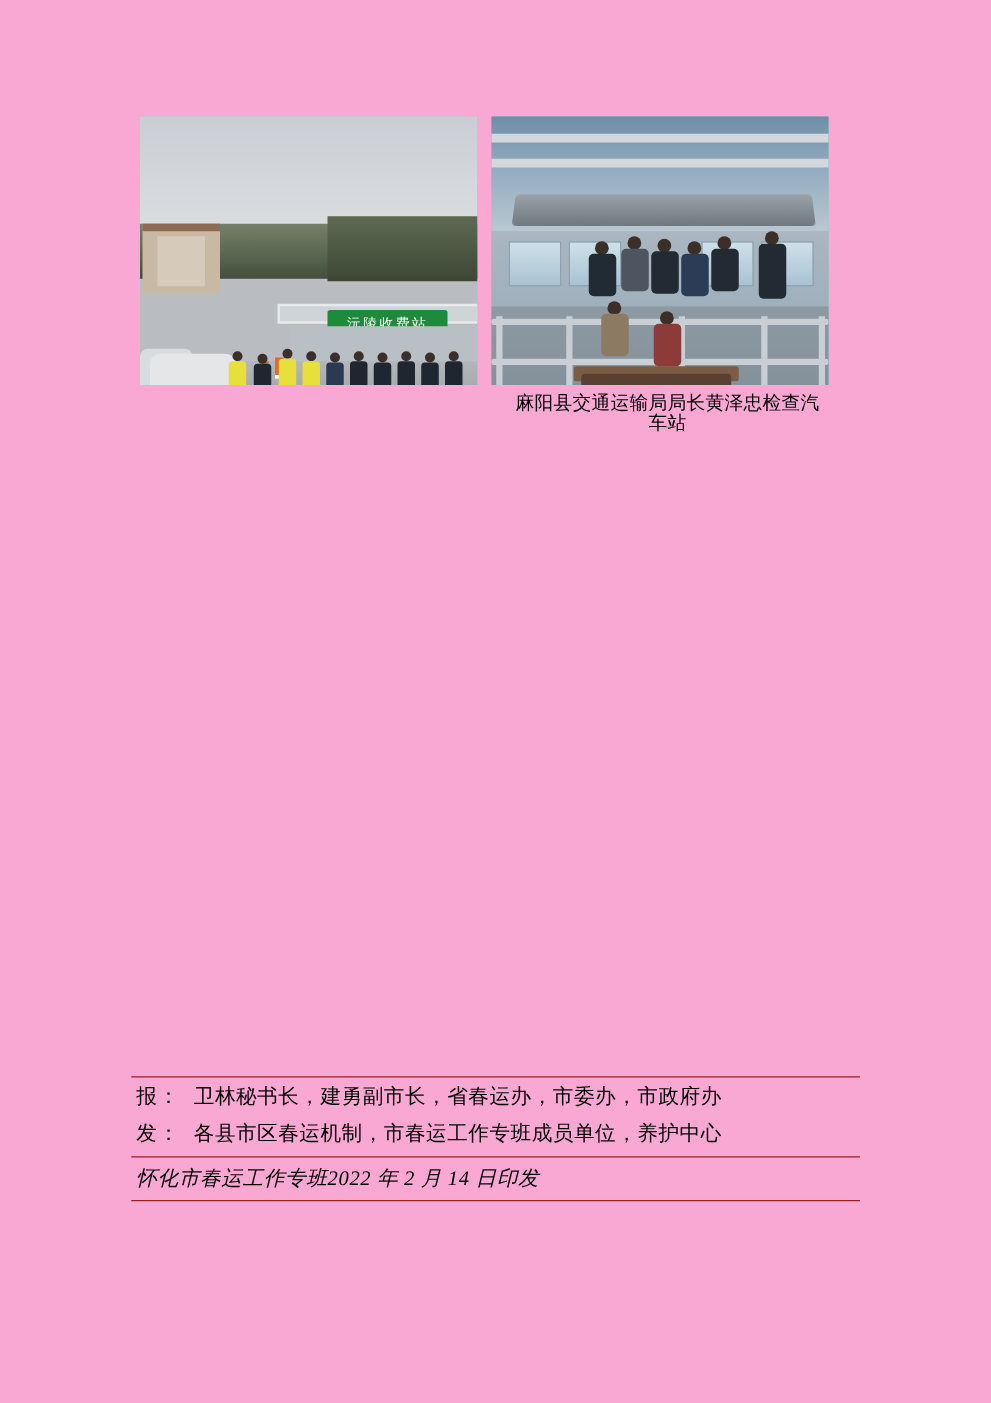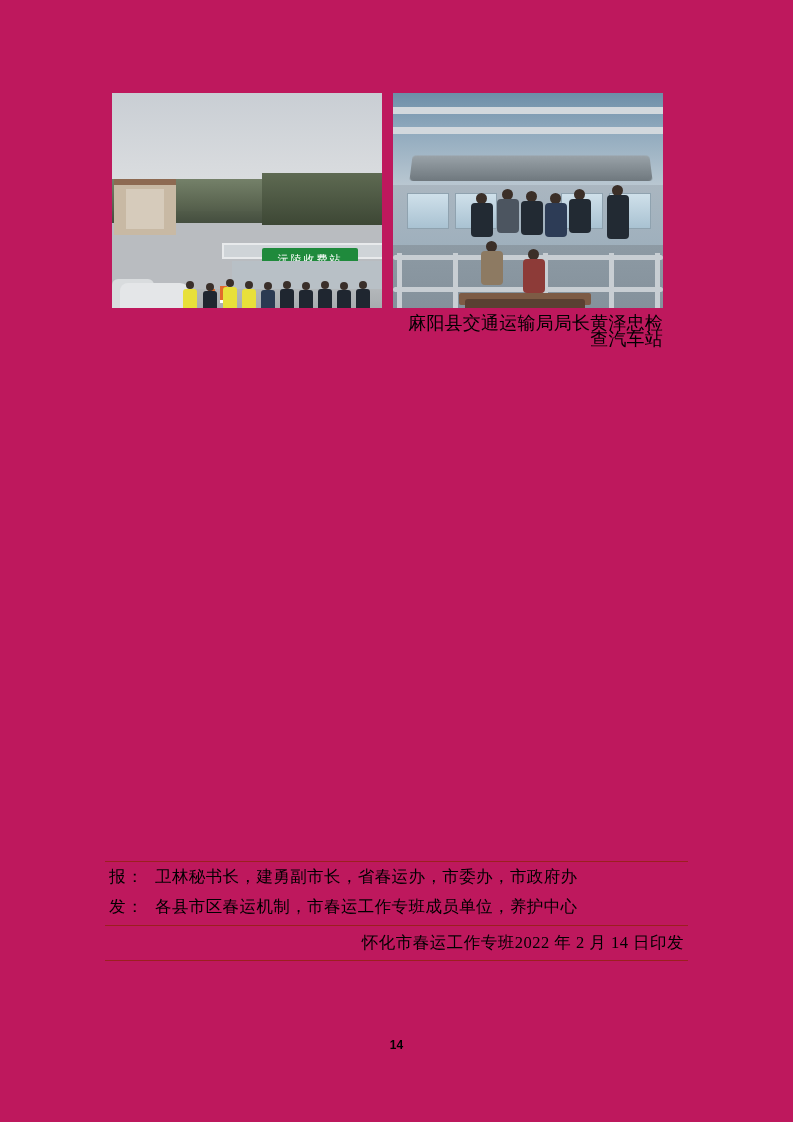--- a/index.html
+++ b/index.html
@@ -4,21 +4,21 @@
 <style>
   html, body {
     margin: 0;
     padding: 0;
     background: #d8d8d8;
   }
   .page {
     position: relative;
     width: 793px;
     height: 1122px;
-    background: #be185d;
+    background: #f9a8d4;
     margin: 0 auto;
     overflow: hidden;
     font-family: "Liberation Serif", "DejaVu Serif", serif;
     color: #000000;
   }
 
   
   .photos {
     position: absolute;
     left: 112px;
@@ -39,21 +39,21 @@
   }
   .photo-caption {
     margin-top: 7px;
     font-size: 13px;
     line-height: 16px;
     text-align: center;
     font-family: "Liberation Serif", "DejaVu Serif", serif;
     letter-spacing: 0.2px;
   }
   .cap-left { text-align: left; padding-left: 28px; }
-  .cap-right { text-align: right; padding-left: 12px; font-size: 18px;}
+  .cap-right { text-align: center; padding-left: 12px; font-size: 15px;}
 
   
   .p1-sky {
     position: absolute; left:0; top:0; width:270px; height:118px;
     background: linear-gradient(#c9ced4, #d7dadd 60%, #dfe1e2 100%);
   }
   .p1-forest {
     position:absolute; left:0; top:86px; width:270px; height:44px;
     background: linear-gradient(180deg,#6f7c63 0%, #55604a 55%, #3e4838 100%);
     opacity:.95;
@@ -213,25 +213,26 @@
   }
   .fb-cont {
     padding-left: 46px;
   }
   .fb-rule {
     border-top: 1.2px solid #9c1f1f;
     margin: 3px 0 0 0;
   }
   .fb-last {
     display: flex;
-    justify-content: flex-end;
+    justify-content: flex-start;
     font-size: 16.5px;
     line-height: 34px;
     padding: 0 4px;
     letter-spacing: 0.5px;
+    font-style: italic;
   }
   .page-number {
     position: absolute;
     left: 0;
     top: 1038px;
     width: 793px;
     text-align: center;
     font-size: 12px;
     font-family: "Liberation Sans", sans-serif;
     font-weight: bold;
@@ -393,15 +394,14 @@
 
 
     <div class="fb-rule"></div>
 
     <div class="fb-last">
       <span>怀化市春运工作专班</span>
       <span>2022 年 2 月 14 日印发</span>
     </div>
   </div>
 
-  <div class="page-number">14</div>
 
 </div>
 
 </body></html>

